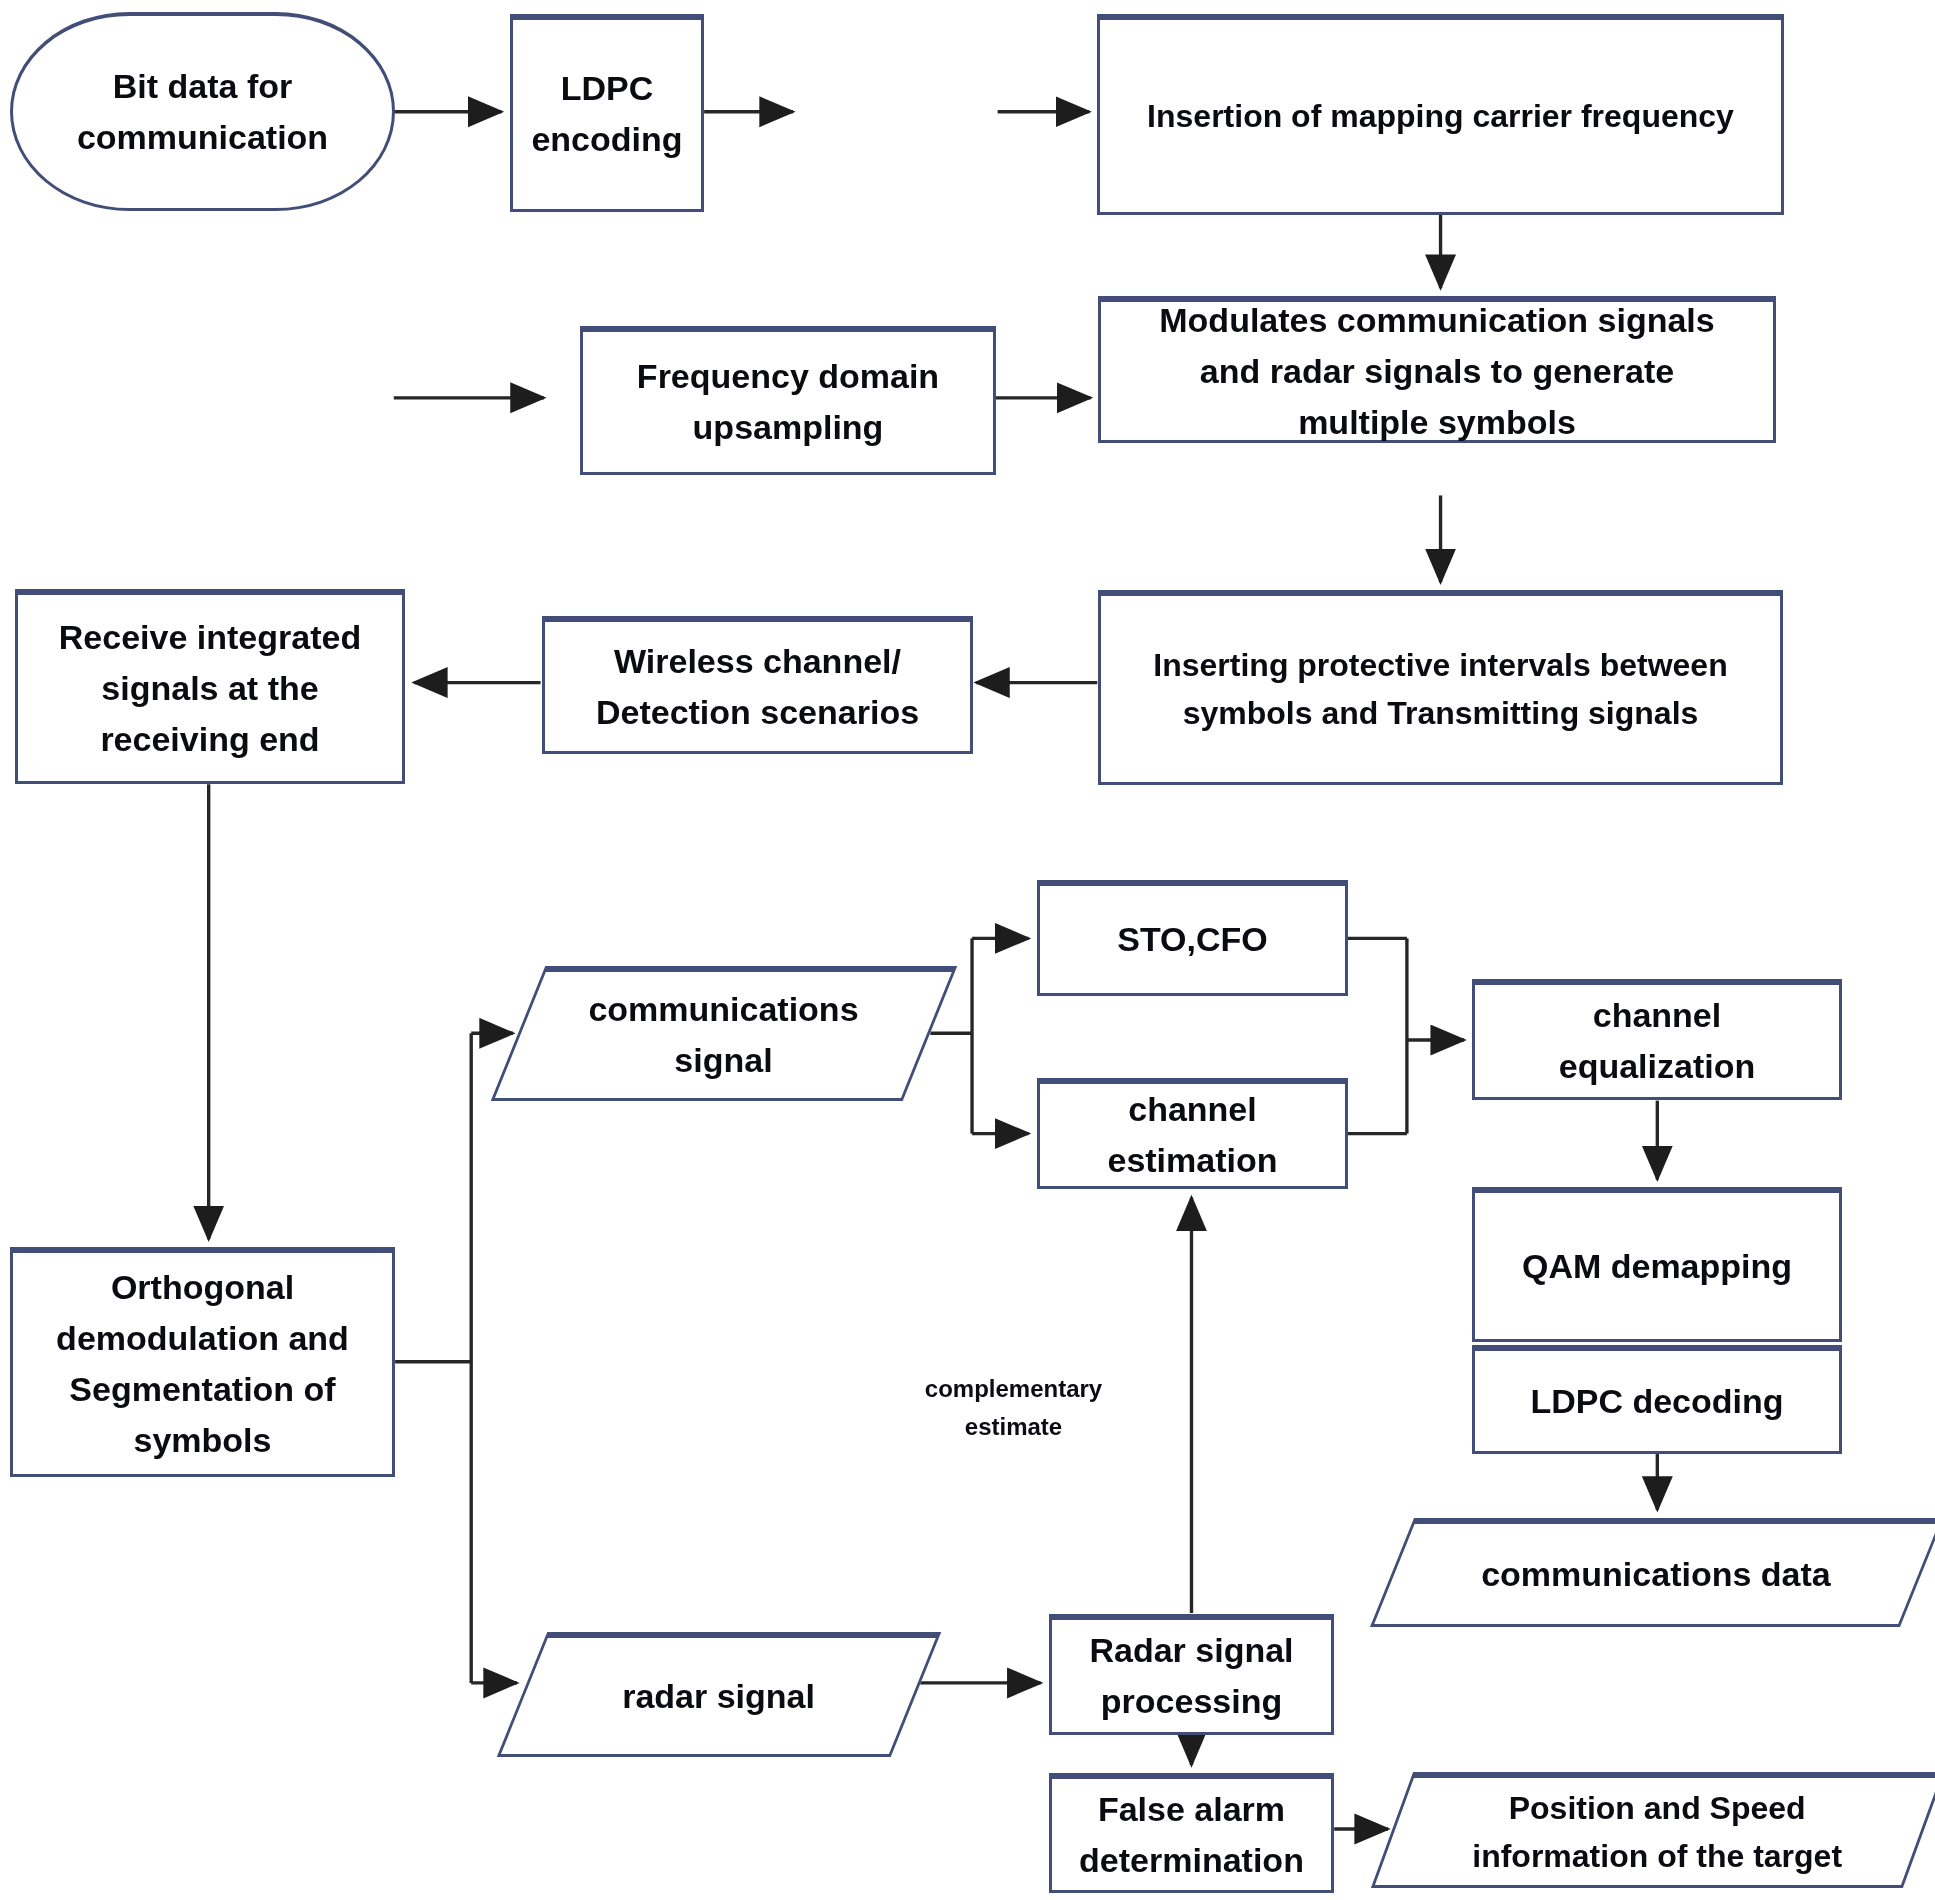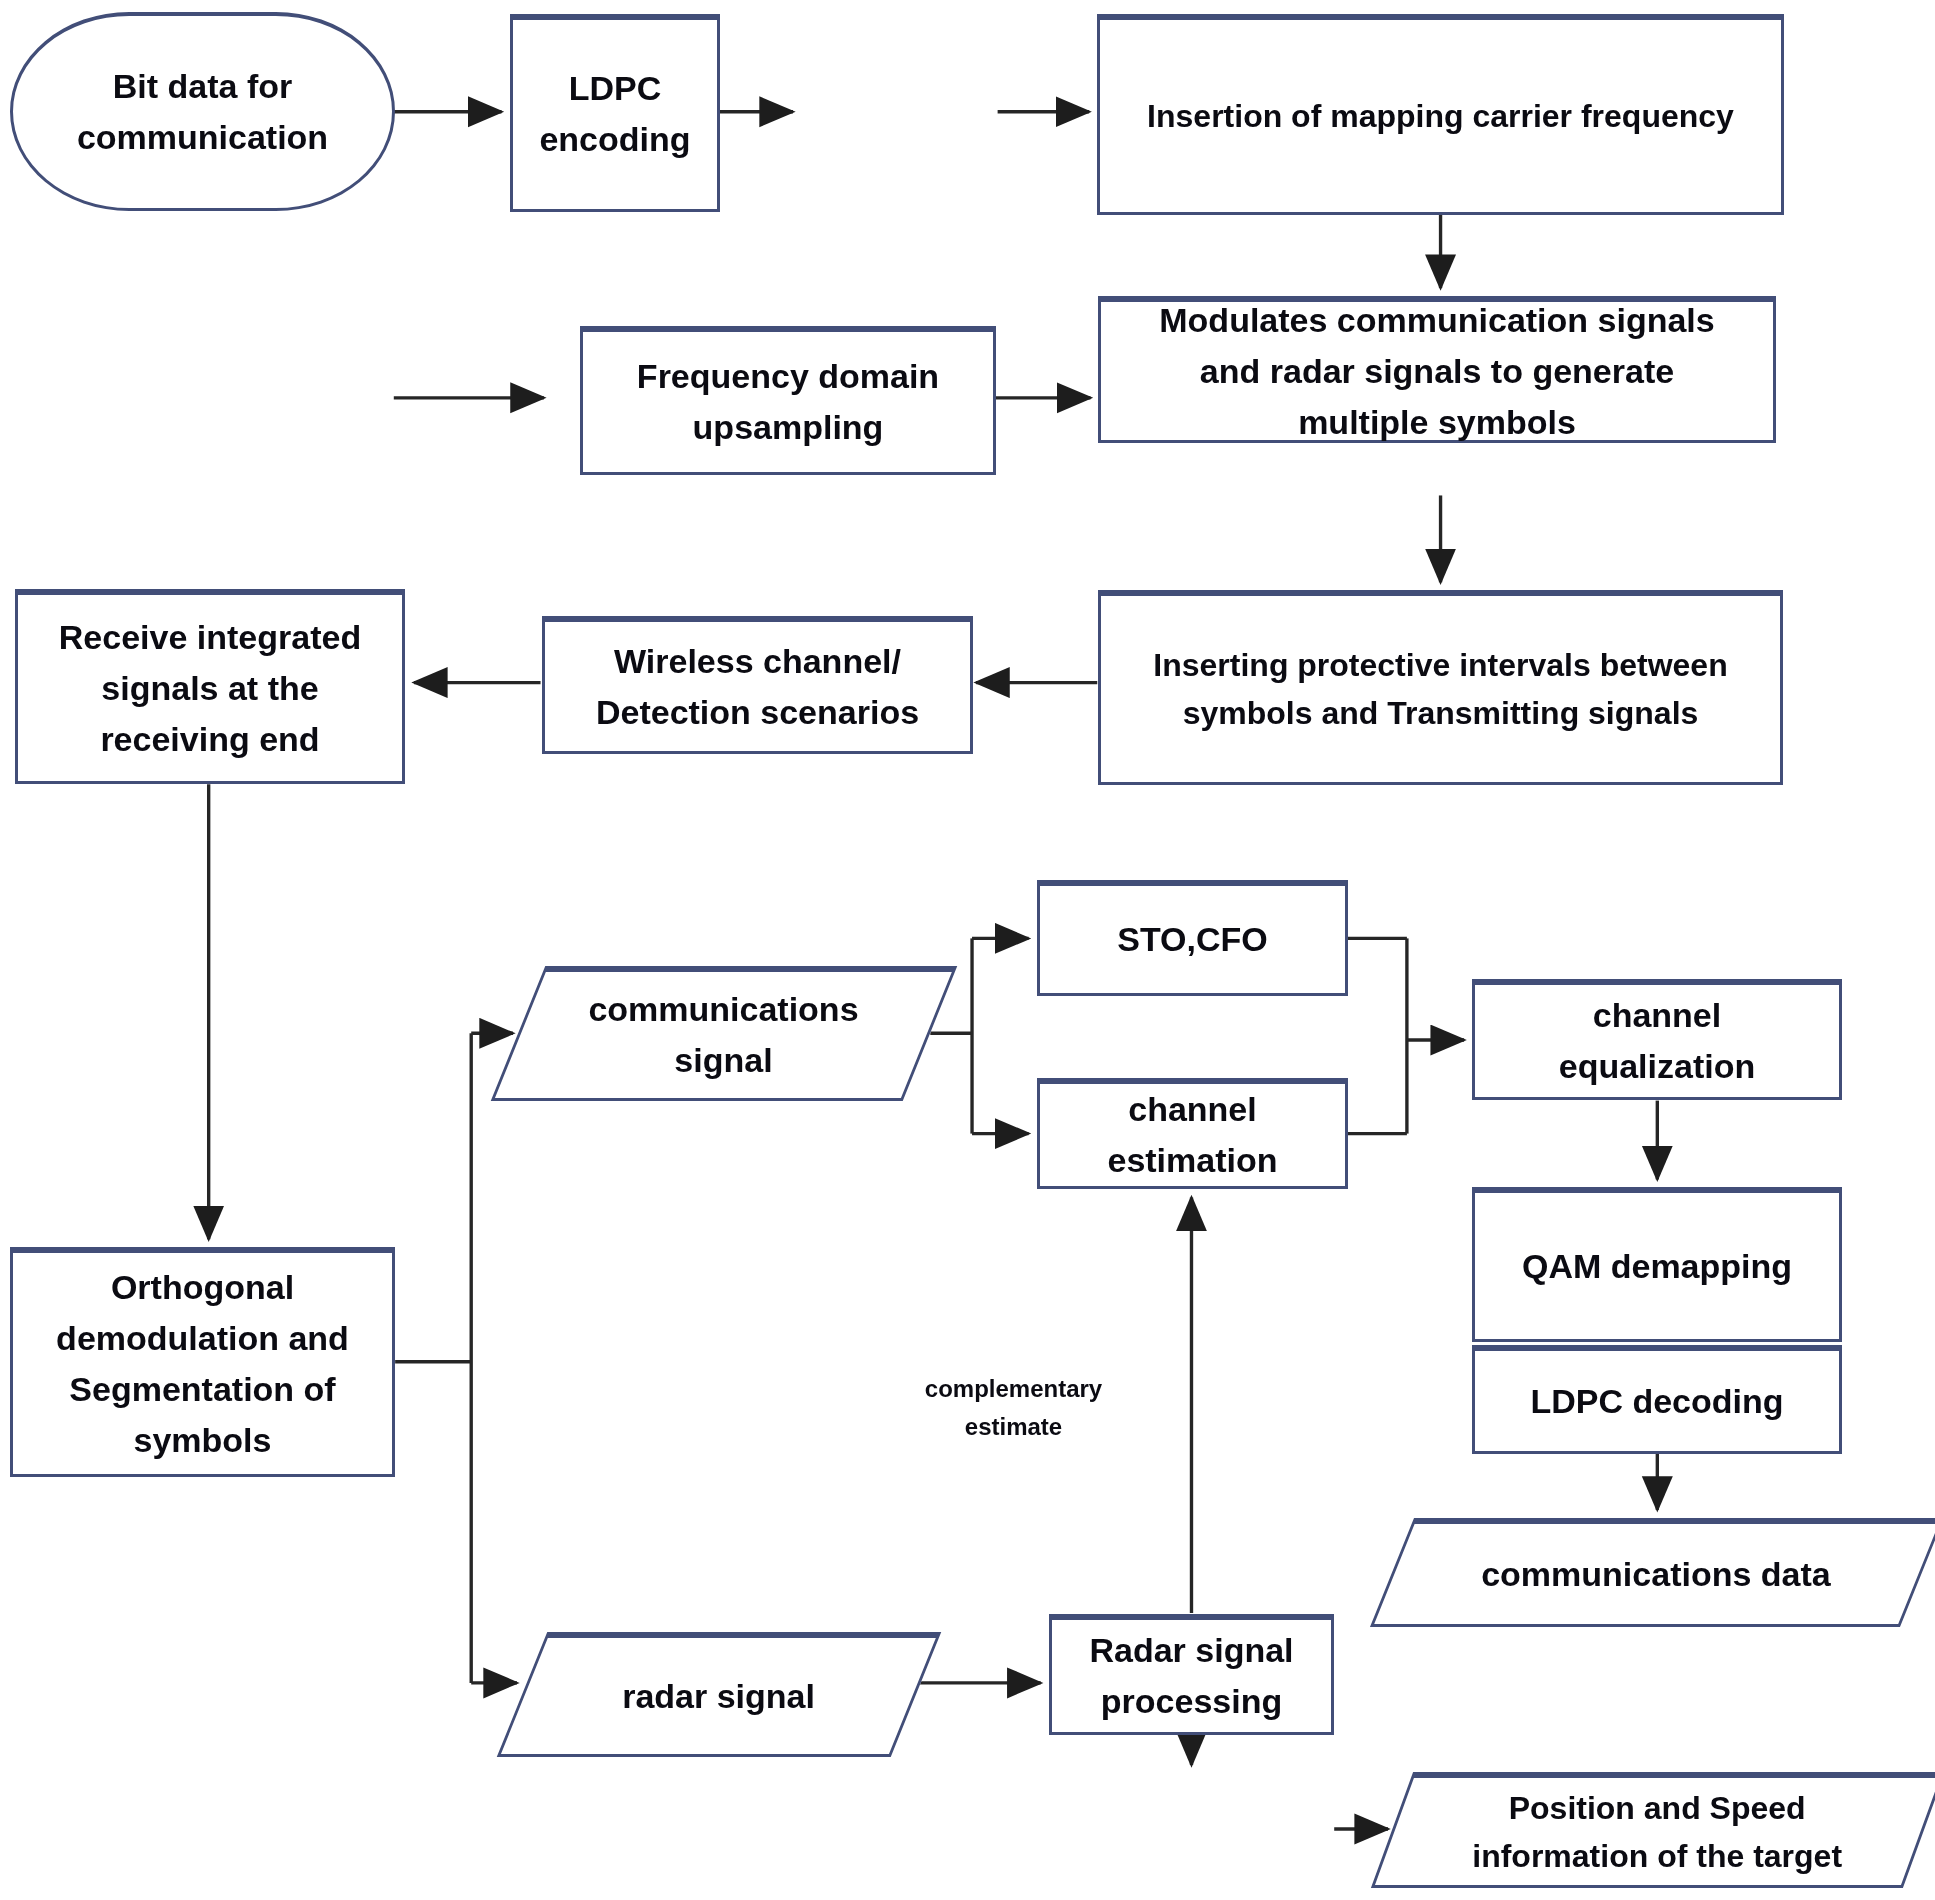--- a/index.html
+++ b/index.html
@@ -73,21 +73,21 @@
 
     <line class="wire" x1="1360" y1="2500" x2="1546" y2="2500" marker-end="url(#ah)"></line>
     <line class="wire" x1="1770" y1="2578" x2="1770" y2="2622" marker-end="url(#ah)"></line>
     <line class="wire" x1="1982" y1="2717" x2="2062" y2="2717" marker-end="url(#ah)"></line>
   </svg>
 
   <div class="node stadium" style="left:10px;top:12px;width:385px;height:199px">
     <span class="lbl">Bit data for
 communication</span>
   </div>
-  <div class="node" style="left:510px;top:13.5px;width:210px;height:198px">
+  <div class="node" style="left:510px;top:13.5px;width:194px;height:198px">
     <span class="lbl">LDPC
 encoding</span>
   </div>
   <div class="node fs48" style="left:1097px;top:13.5px;width:687px;height:201px">
     <span class="lbl">Insertion of mapping carrier frequency</span>
   </div>
 
   <div class="node" style="left:580px;top:326px;width:416px;height:149px">
     <span class="lbl">Frequency domain
 upsampling</span>
@@ -147,19 +147,23 @@
   <div class="annotation" style="left:845px;top:1370px;width:337px">complementary
 estimate</div>
 
   <div class="node para" style="left:522px;top:1632px;width:394px;height:125px">
     <span class="lbl">radar signal</span>
   </div>
   <div class="node" style="left:1049px;top:1614px;width:285px;height:121px">
     <span class="lbl">Radar signal
 processing</span>
   </div>
+  <div class="node" style="left:1049px;top:1773px;width:285px;height:120px">
+    <span class="lbl">False alarm
+determination</span>
+  </div>
   <div class="node para p20 fs48" style="left:1392px;top:1772px;width:532px;height:116px">
     <span class="lbl">Position and Speed
 information of the target</span>
   </div>
 
 </div>
 
 
 </body></html>

